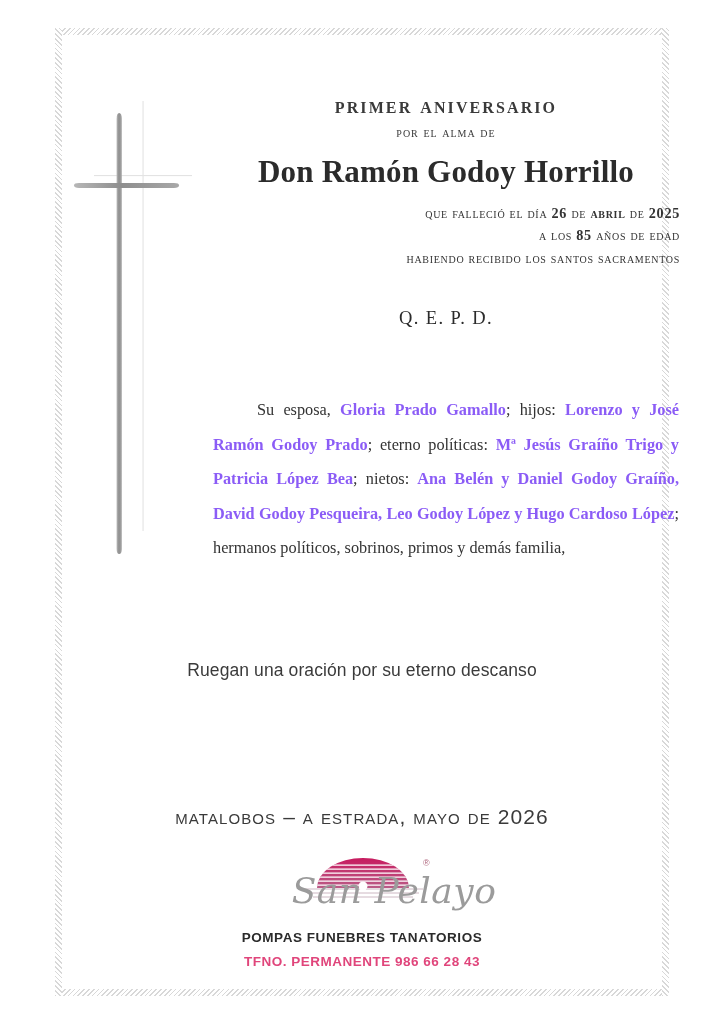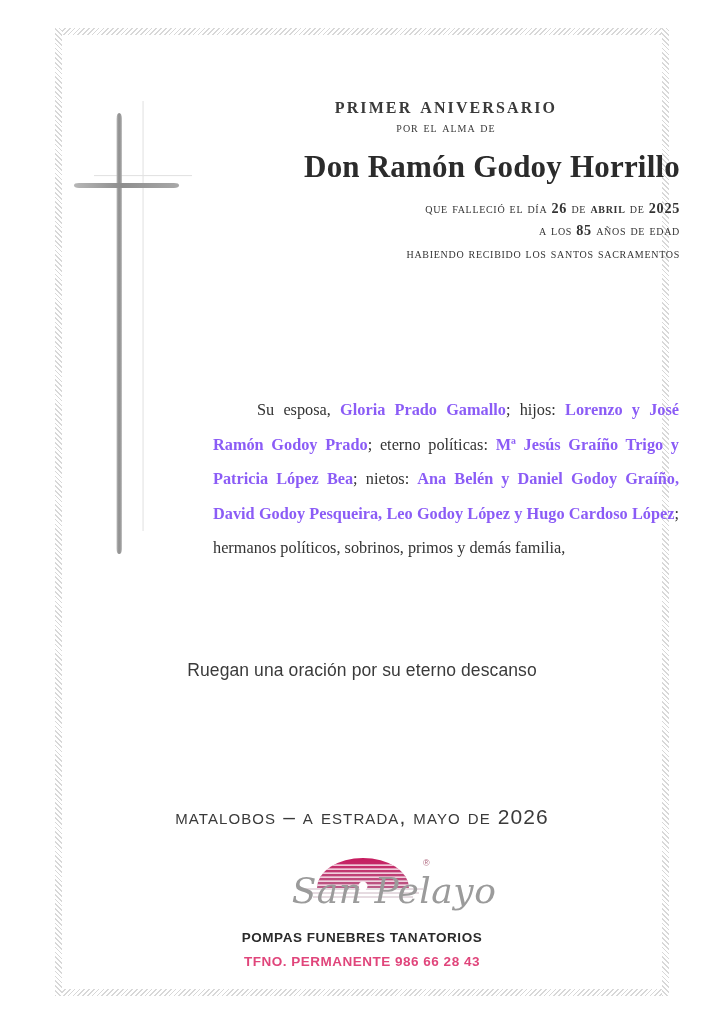--- a/index.html
+++ b/index.html
@@ -72,34 +72,34 @@
   .primer-aniversario {
     font-size: 23.5px;
     letter-spacing: 2.1px;
     font-weight: bold;
     color: #3a3a3a;
     font-variant: small-caps;
     text-transform: lowercase;
     line-height: 1.15;
   }
   .por-el-alma {
+    margin-top: 5px;
     font-size: 14.5px;
     letter-spacing: 1.0px;
     color: #3a3a3a;
     font-variant: small-caps;
     text-transform: lowercase;
   }
   .deceased-name {
     margin-top: 13px;
     font-size: 31px;
     font-weight: bold;
     color: #2b2b2b;
     letter-spacing: 0.2px;
     white-space: nowrap;
-    text-align: right;
   }
   .died-line {
     margin-top: 12px;
     font-size: 14.2px;
     letter-spacing: 0.7px;
     color: #333;
     font-variant: small-caps;
     text-transform: lowercase;
     line-height: 1.58;
     text-align: right;
@@ -248,20 +248,21 @@
       <div>
         <span>que falleció el día </span><b>26</b><span> de </span><b>Abril</b><span> de </span><b>2025</b>
       </div>
       <div>
         <span>a los </span><b>85</b><span> años de edad</span>
       </div>
       <div>habiendo recibido los Santos Sacramentos</div>
     </div>
   </div>
 
+  <div class="qepd">Q. E. P. D.</div>
 
   <div class="family">
     <span class="lead">Su esposa, </span><b>Gloria Prado Gamallo</b><span>; hijos: </span><b>Lorenzo y José Ramón Godoy Prado</b><span>; eterno políticas: </span><b>Mª Jesús Graíño Trigo y Patricia López Bea</b><span>; nietos: </span><b>Ana Belén y Daniel Godoy Graíño, David Godoy Pesqueira, Leo Godoy López y Hugo Cardoso López</b><span>; hermanos políticos, sobrinos, primos y demás familia,</span>
   </div>
 
   <div class="prayer">Ruegan una oración por su eterno descanso</div>
 
 
   <div class="place-date">Matalobos – A Estrada, Mayo de 2026</div>
 

